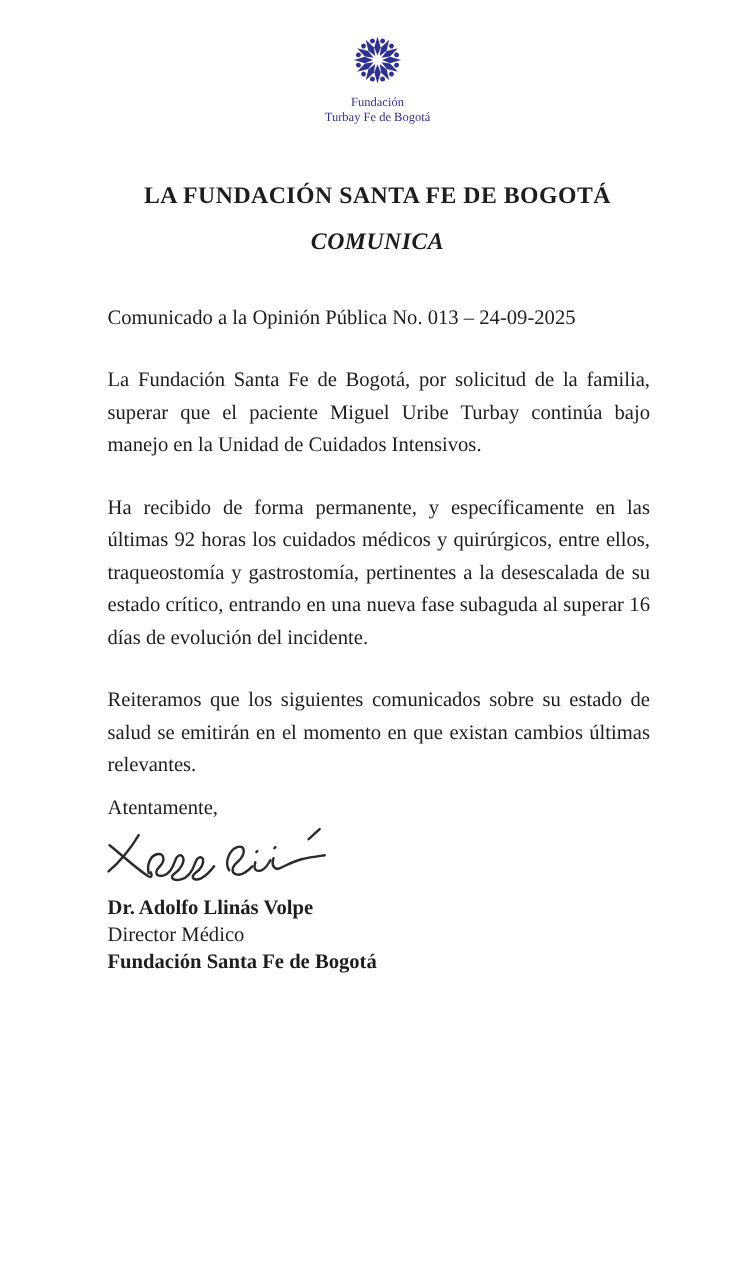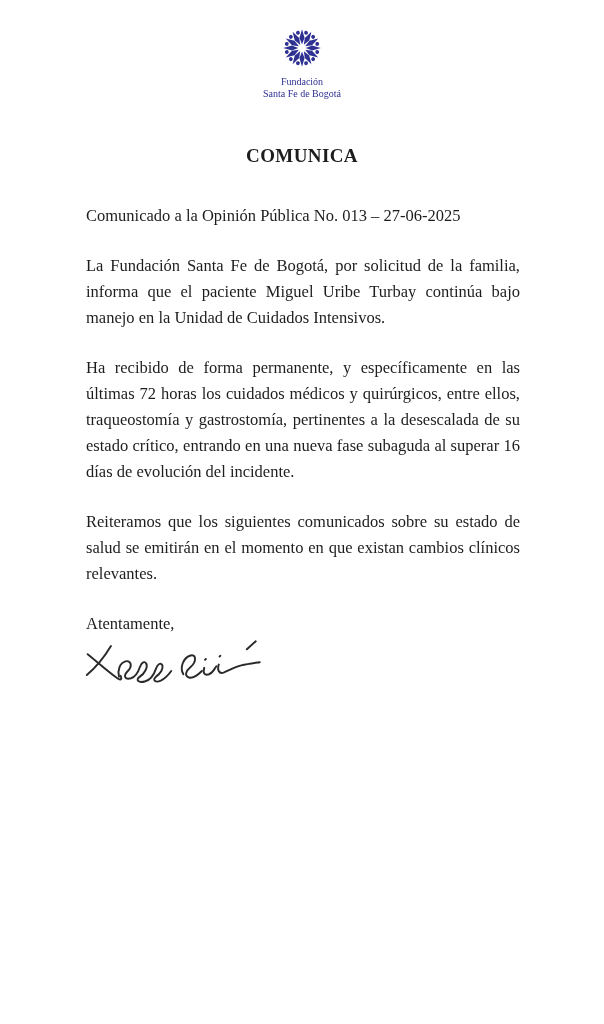--- a/index.html
+++ b/index.html
@@ -36,21 +36,21 @@
   
   .content { padding: 0 84px 0 86px; }
   .meta-block { margin-top: 36px; font-size: 16.5px; line-height: 26px; }
   .meta-line { text-align: left; }
   .paragraph {
     margin-top: 24px;
     font-size: 16.5px;
     line-height: 26px;
     text-align: justify;
   }
-  .salutation { margin-top: 24px; font-size: 16.5px; line-height: 26px; }
+  .salutation { margin-top: 8px; font-size: 16.5px; line-height: 26px; }
 
   
   .signature-wrap { margin-top: 0px; height: 52px; }
   .signature-svg { width: 185px; height: 52px; display: block; margin-left: -4px; }
 
   .sign-block { margin-top: 4px; font-size: 16.5px; line-height: 21.5px; }
   .sign-name, .sign-org { font-weight: bold; }
 </style>
 </head>
 <body>
@@ -87,49 +87,55 @@
       <use href="#head" transform="rotate(165 24 24)"></use>
       <use href="#head" transform="rotate(195 24 24)"></use>
       <use href="#head" transform="rotate(225 24 24)"></use>
       <use href="#head" transform="rotate(255 24 24)"></use>
       <use href="#head" transform="rotate(285 24 24)"></use>
       <use href="#head" transform="rotate(315 24 24)"></use>
       <use href="#head" transform="rotate(345 24 24)"></use>
     </svg>
     <div class="logo-text">
       <div>Fundación</div>
-      <div>Santa Fe de Bogotá</div>
+      <div>Turbay Fe de Bogotá</div>
     </div>
   </div>
 
   <div class="title-block">
+    <div class="title-line">LA FUNDACIÓN SANTA FE DE BOGOTÁ</div>
     <div class="title-line">COMUNICA</div>
   </div>
 
   <div class="content">
 
     <div class="meta-block">
-      <div class="meta-line">Comunicado a la Opinión Pública No. 013 – 27-06-2025</div>
+      <div class="meta-line">Comunicado a la Opinión Pública No. 013 – 24-09-2025</div>
     </div>
 
-    <p class="paragraph">La Fundación Santa Fe de Bogotá, por solicitud de la familia, informa que el paciente Miguel Uribe Turbay continúa bajo manejo en la Unidad de Cuidados Intensivos.</p>
-    <p class="paragraph">Ha recibido de forma permanente, y específicamente en las últimas 72 horas los cuidados médicos y quirúrgicos, entre ellos, traqueostomía y gastrostomía, pertinentes a la desescalada de su estado crítico, entrando en una nueva fase subaguda al superar 16 días de evolución del incidente.</p>
-    <p class="paragraph">Reiteramos que los siguientes comunicados sobre su estado de salud se emitirán en el momento en que existan cambios clínicos relevantes.</p>
+    <p class="paragraph">La Fundación Santa Fe de Bogotá, por solicitud de la familia, superar que el paciente Miguel Uribe Turbay continúa bajo manejo en la Unidad de Cuidados Intensivos.</p>
+    <p class="paragraph">Ha recibido de forma permanente, y específicamente en las últimas 92 horas los cuidados médicos y quirúrgicos, entre ellos, traqueostomía y gastrostomía, pertinentes a la desescalada de su estado crítico, entrando en una nueva fase subaguda al superar 16 días de evolución del incidente.</p>
+    <p class="paragraph">Reiteramos que los siguientes comunicados sobre su estado de salud se emitirán en el momento en que existan cambios últimas relevantes.</p>
 
     <div class="salutation">Atentamente,</div>
 
     <div class="signature-wrap">
       <svg class="signature-svg" viewBox="0 0 230 62" xmlns="http://www.w3.org/2000/svg" fill="none" stroke="#2a2a2a" stroke-width="2.4" stroke-linecap="round" stroke-linejoin="round">
         <path d="M36,10 C30,20 18,36 6,46"></path>
         <path d="M7,20 C16,27 30,40 44,50 C48,53 50,51 48,47"></path>
         <path d="M46,48 C44,40 47,31 54,29 C61,27 63,35 57,41 C51,47 53,52 61,50 C67,48 70,42 72,36 C74,30 78,28 80,32 C82,36 78,44 72,48 C66,52 70,56 78,54 C86,52 90,44 92,38 C94,32 98,30 100,34 C101,38 98,44 92,48 C87,52 91,56 98,53 C104,50 108,45 111,41"></path>
         <path d="M126,45 C121,37 126,25 134,22 C142,19 143,29 135,36 C129,41 127,47 133,49 C139,51 145,45 149,41"></path>
         <path d="M152,37 C150,43 152,47 158,45 C163,43 165,38 167,35"></path>
         <path d="M170,33 C168,39 170,45 176,43 C183,40 190,36 198,34 C206,32 214,31 221,30"></path>
         <path d="M153,27 L154,26"></path>
         <path d="M171,23 L172,22"></path>
         <path d="M205,14 L216,4"></path>
       </svg>
     </div>
 
+    <div class="sign-block">
+      <div class="sign-name">Dr. Adolfo Llinás Volpe</div>
+      <div class="sign-role">Director Médico</div>
+      <div class="sign-org">Fundación Santa Fe de Bogotá</div>
+    </div>
 
   </div>
 </div>
 
 </body></html>

